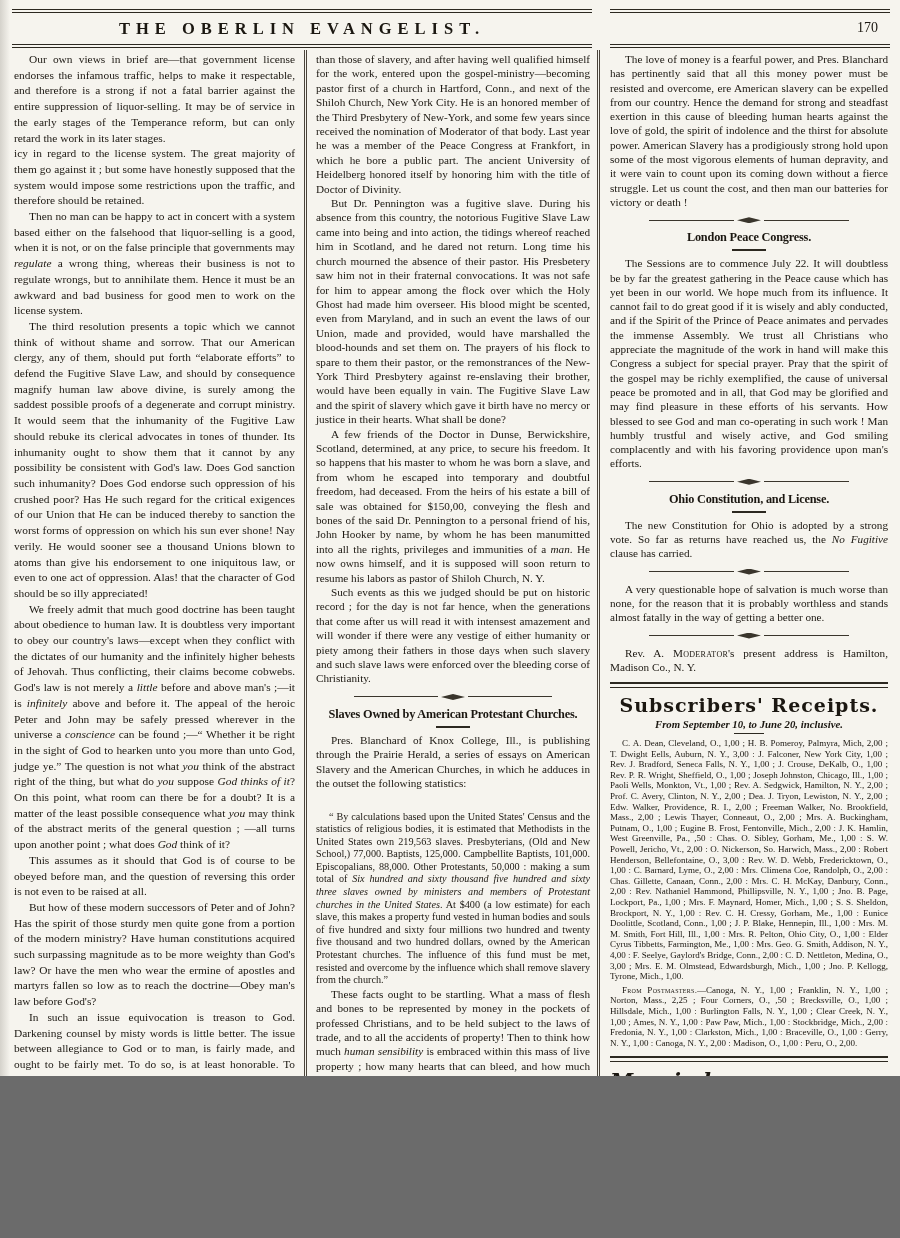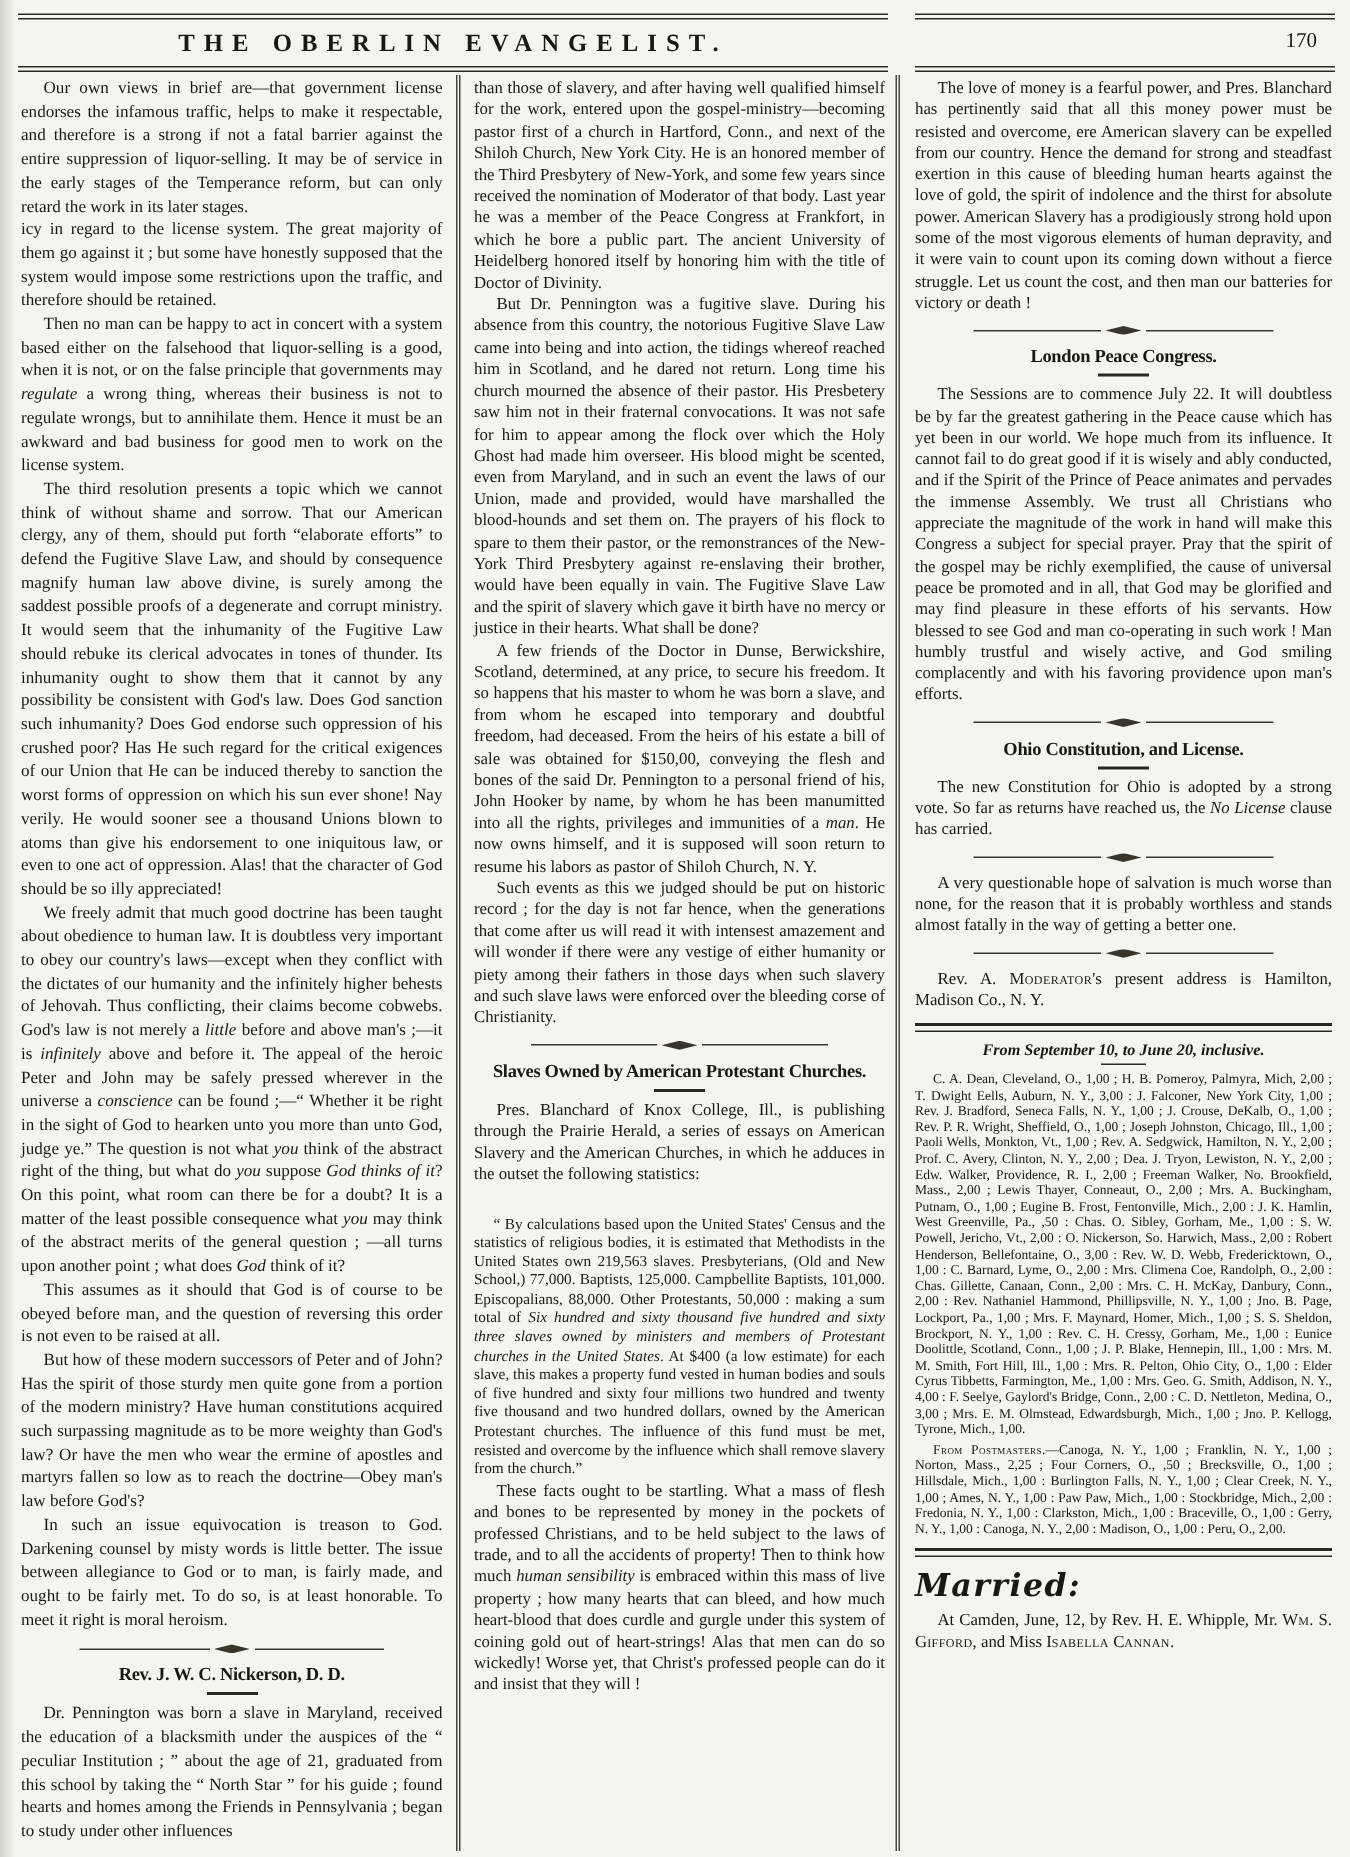--- a/index.html
+++ b/index.html
@@ -1,18 +1,18 @@
 <!DOCTYPE html>
 <html lang="en"><head>
 <meta charset="utf-8">
 <style>
   html,body{margin:0;padding:0;background:#6b6b6b;}
   .page{
     position:relative;
-    width:900px;height:1238px;
+    width:900px;height:1076px;
     margin:0 auto;
     background:#f6f4ee;
     color:#1b1711;
     font-family:"Liberation Serif", "DejaVu Serif", serif;
     overflow:hidden;
     box-sizing:border-box;
   }
   .page::before{ 
     content:"";position:absolute;left:0;top:0;bottom:0;width:10px;
     background:linear-gradient(to right, rgba(60,55,45,0.18), rgba(60,55,45,0));
@@ -148,34 +148,35 @@
         <p class="para">The Sessions are to commence July 22.  It will doubtless be by far the greatest gathering in the Peace cause which has yet been in our world.  We hope much from its influence.  It cannot fail to do great good if it is wisely and ably conducted, and if the Spirit of the Prince of Peace animates and pervades the immense Assembly.  We trust all Christians who appreciate the magnitude of the work in hand will make this Congress a subject for special prayer.  Pray that the spirit of the gospel may be richly exemplified, the cause of universal peace be promoted and in all, that God may be glorified and may find pleasure in these efforts of his servants.  How blessed to see God and man co-operating in such work !  Man humbly trustful and wisely active, and God smiling complacently and with his favoring providence upon man's efforts.</p>
         <div class="divider">
           <span class="line"></span>
           <span class="diamond"></span>
           <span class="line"></span>
         </div>
         <div class="heading-wrap">
           <h2 class="heading">Ohio Constitution, and License.</h2>
           <div class="head-rule"></div>
         </div>
-        <p class="para">The new Constitution for Ohio is adopted by a strong vote.  So far as returns have reached us, the <i>No License</i> clause has carried.</p>
+        <p class="para">The new Constitution for Ohio is adopted by a strong vote.  So far as returns have reached us, the <i>No Fugitive</i> clause has carried.</p>
         <div class="divider">
           <span class="line"></span>
           <span class="diamond"></span>
           <span class="line"></span>
         </div>
         <p class="para">A very questionable hope of salvation is much worse than none, for the reason that it is probably worthless and stands almost fatally in the way of getting a better one.</p>
         <div class="divider">
           <span class="line"></span>
           <span class="diamond"></span>
           <span class="line"></span>
         </div>
         <p class="para">Rev. A. <span class="sc">Moderator</span>'s present address is Hamilton, Madison Co., N. Y.</p>
         <div class="rule-heavy"></div>
+        <h2 class="fancy-heading">Subscribers' Receipts.</h2>
         <div class="italic-sub">From September 10, to June 20, inclusive.</div>
         <div class="short-rule"></div>
         <p class="receipts">C. A. Dean, Cleveland, O., 1,00 ; H. B. Pomeroy, Palmyra, Mich, 2,00 ; T. Dwight Eells, Auburn, N. Y., 3,00 : J. Falconer, New York City, 1,00 ; Rev. J. Bradford, Seneca Falls, N. Y., 1,00 ; J. Crouse, DeKalb, O., 1,00 ; Rev. P. R. Wright, Sheffield, O., 1,00 ; Joseph Johnston, Chicago, Ill., 1,00 ; Paoli Wells, Monkton, Vt., 1,00 ; Rev. A. Sedgwick, Hamilton, N. Y., 2,00 ; Prof. C. Avery, Clinton, N. Y., 2,00 ; Dea. J. Tryon, Lewiston, N. Y., 2,00 ; Edw. Walker, Providence, R. I., 2,00 ; Freeman Walker, No. Brookfield, Mass., 2,00 ; Lewis Thayer, Conneaut, O., 2,00 ; Mrs. A. Buckingham, Putnam, O., 1,00 ; Eugine B. Frost, Fentonville, Mich., 2,00 : J. K. Hamlin, West Greenville, Pa., ,50 : Chas. O. Sibley, Gorham, Me., 1,00 : S. W. Powell, Jericho, Vt., 2,00 : O. Nickerson, So. Harwich, Mass., 2,00 : Robert Henderson, Bellefontaine, O., 3,00 : Rev. W. D. Webb, Fredericktown, O., 1,00 : C. Barnard, Lyme, O., 2,00 : Mrs. Climena Coe, Randolph, O., 2,00 : Chas. Gillette, Canaan, Conn., 2,00 : Mrs. C. H. McKay, Danbury, Conn., 2,00 : Rev. Nathaniel Hammond, Phillipsville, N. Y., 1,00 ; Jno. B. Page, Lockport, Pa., 1,00 ; Mrs. F. Maynard, Homer, Mich., 1,00 ; S. S. Sheldon, Brockport, N. Y., 1,00 : Rev. C. H. Cressy, Gorham, Me., 1,00 : Eunice Doolittle, Scotland, Conn., 1,00 ; J. P. Blake, Hennepin, Ill., 1,00 : Mrs. M. M. Smith, Fort Hill, Ill., 1,00 : Mrs. R. Pelton, Ohio City, O., 1,00 : Elder Cyrus Tibbetts, Farmington, Me., 1,00 : Mrs. Geo. G. Smith, Addison, N. Y., 4,00 : F. Seelye, Gaylord's Bridge, Conn., 2,00 : C. D. Nettleton, Medina, O., 3,00 ; Mrs. E. M. Olmstead, Edwardsburgh, Mich., 1,00 ; Jno. P. Kellogg, Tyrone, Mich., 1,00.</p>
         <p class="receipts"><span class="sc">From Postmasters</span>.—Canoga, N. Y., 1,00 ; Franklin, N. Y., 1,00 ; Norton, Mass., 2,25 ; Four Corners, O., ,50 ; Brecksville, O., 1,00 ; Hillsdale, Mich., 1,00 : Burlington Falls, N. Y., 1,00 ; Clear Creek, N. Y., 1,00 ; Ames, N. Y., 1,00 : Paw Paw, Mich., 1,00 : Stockbridge, Mich., 2,00 : Fredonia, N. Y., 1,00 : Clarkston, Mich., 1,00 : Braceville, O., 1,00 : Gerry, N. Y., 1,00 : Canoga, N. Y., 2,00 : Madison, O., 1,00 : Peru, O., 2,00.</p>
         <div class="rule-heavy"></div>
         <h2 class="married-heading">Married:</h2>
         <p class="para">At Camden, June, 12, by Rev. H. E. Whipple, Mr. W<span class="sc">m</span>. S. G<span class="sc">ifford</span>, and Miss I<span class="sc">sabella</span> C<span class="sc">annan</span>.</p>
       </section>
   </div>
 

